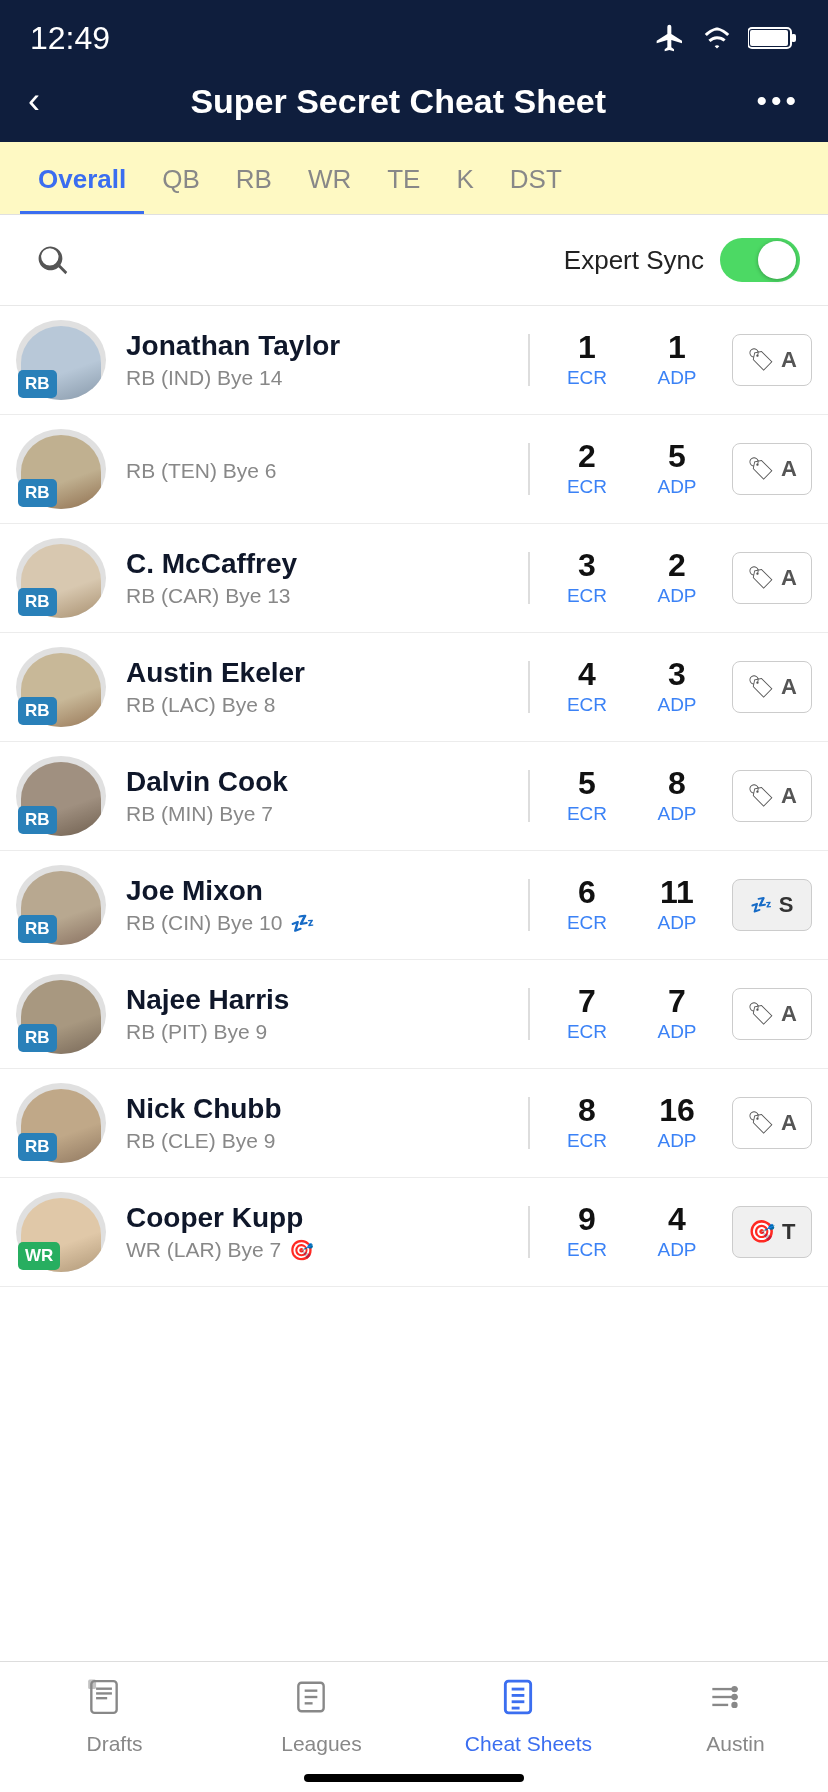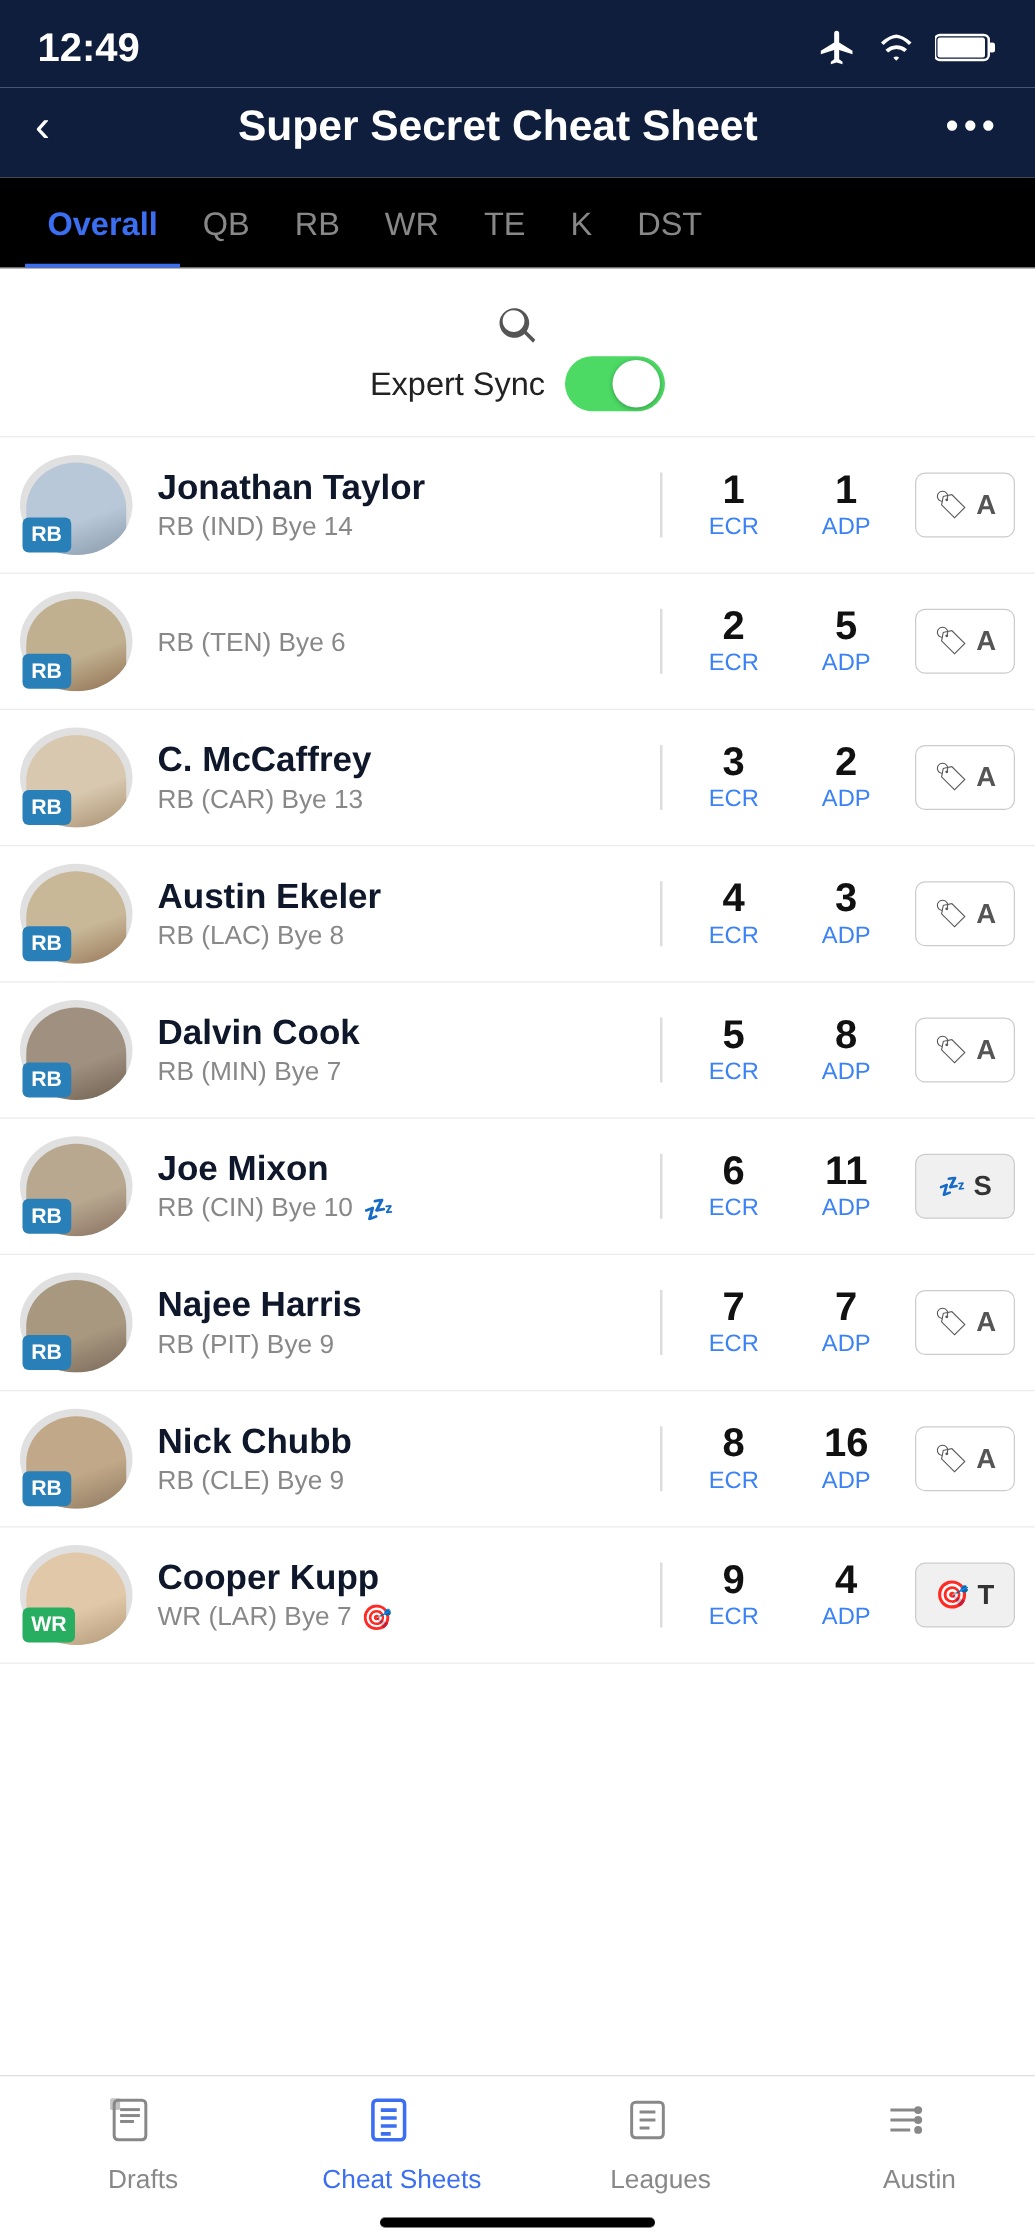--- a/index.html
+++ b/index.html
@@ -17,21 +17,21 @@
       background: #0f1e3d;
       color: #fff;
       display: flex;
       justify-content: space-between;
       align-items: center;
       padding: 18px 30px 12px;
       height: 70px;
     }
     .status-time {
       font-size: 32px;
-      font-weight: 700;
+      font-weight: 400;
     }
     .status-icons {
       display: flex;
       align-items: center;
       gap: 14px;
     }
     .status-icons svg {
       fill: white;
     }
 
@@ -57,45 +57,44 @@
     .header-more {
       font-size: 30px;
       color: #fff;
       letter-spacing: 4px;
     }
 
     
     .tabs {
       display: flex;
       border-bottom: 1px solid #e0e0e0;
-      background: #000000;
+      background: #fef9c3;
       padding: 0 20px;
     }
     .tab {
       padding: 22px 18px 16px;
       font-size: 26px;
       color: #888;
       cursor: pointer;
       border-bottom: 3px solid transparent;
       font-weight: 500;
     }
     .tab.active {
       color: #3b6ef0;
       border-bottom: 3px solid #3b6ef0;
       font-weight: 700;
     }
 
     
     .controls-bar {
       display: flex;
       align-items: center;
-      justify-content: flex-end;
+      justify-content: space-between;
       padding: 20px 28px;
       border-bottom: 1px solid #e8e8e8;
-      flex-direction: column;
     }
     .search-icon-wrap {
       width: 50px;
       height: 50px;
       display: flex;
       align-items: center;
       justify-content: center;
     }
     .search-icon-wrap svg {
       width: 38px;
@@ -624,41 +623,41 @@
         <rect x="4" y="2" width="16" height="20" rx="2" stroke="#888" stroke-width="1.5" fill="none"></rect>
         <rect x="7" y="6" width="10" height="1.5" fill="#888"></rect>
         <rect x="7" y="9" width="10" height="1.5" fill="#888"></rect>
         <rect x="7" y="12" width="7" height="1.5" fill="#888"></rect>
         <rect x="2" y="1" width="5" height="6" rx="1" fill="#888" opacity="0.5"></rect>
       </svg>
     </div>
     <span class="nav-label">Drafts</span>
   </div>
   <div class="nav-item">
+    <div class="nav-icon">
+      <svg width="38" height="38" viewBox="0 0 24 24" fill="none" stroke="#888" stroke-width="1.5">
+        <rect x="4" y="3" width="16" height="18" rx="2"></rect>
+        <line x1="8" y1="8" x2="16" y2="8"></line>
+        <line x1="8" y1="12" x2="16" y2="12"></line>
+        <line x1="8" y1="16" x2="13" y2="16"></line>
+      </svg>
+    </div>
+    <span class="nav-label">Leagues</span>
+  </div>
+  <div class="nav-item">
     <div class="nav-icon active">
       <svg width="38" height="38" viewBox="0 0 24 24" fill="none" stroke="#3b6ef0" stroke-width="1.8">
         <rect x="4" y="2" width="16" height="20" rx="2"></rect>
         <line x1="8" y1="7" x2="16" y2="7"></line>
         <line x1="8" y1="11" x2="16" y2="11"></line>
         <line x1="8" y1="15" x2="16" y2="15"></line>
         <line x1="8" y1="19" x2="13" y2="19"></line>
       </svg>
     </div>
     <span class="nav-label active">Cheat Sheets</span>
-  </div>
-  <div class="nav-item">
-    <div class="nav-icon">
-      <svg width="38" height="38" viewBox="0 0 24 24" fill="none" stroke="#888" stroke-width="1.5">
-        <rect x="4" y="3" width="16" height="18" rx="2"></rect>
-        <line x1="8" y1="8" x2="16" y2="8"></line>
-        <line x1="8" y1="12" x2="16" y2="12"></line>
-        <line x1="8" y1="16" x2="13" y2="16"></line>
-      </svg>
-    </div>
-    <span class="nav-label">Leagues</span>
   </div>
   <div class="nav-item">
     <div class="nav-icon">
       <svg width="38" height="38" viewBox="0 0 24 24" fill="none" stroke="#888" stroke-width="1.5">
         <line x1="4" y1="7" x2="20" y2="7"></line>
         <line x1="4" y1="12" x2="20" y2="12"></line>
         <line x1="4" y1="17" x2="14" y2="17"></line>
         <circle cx="18" cy="17" r="2" fill="#888" stroke="none"></circle>
         <circle cx="18" cy="12" r="2" fill="#888" stroke="none"></circle>
         <circle cx="18" cy="7" r="2" fill="#888" stroke="none"></circle>

